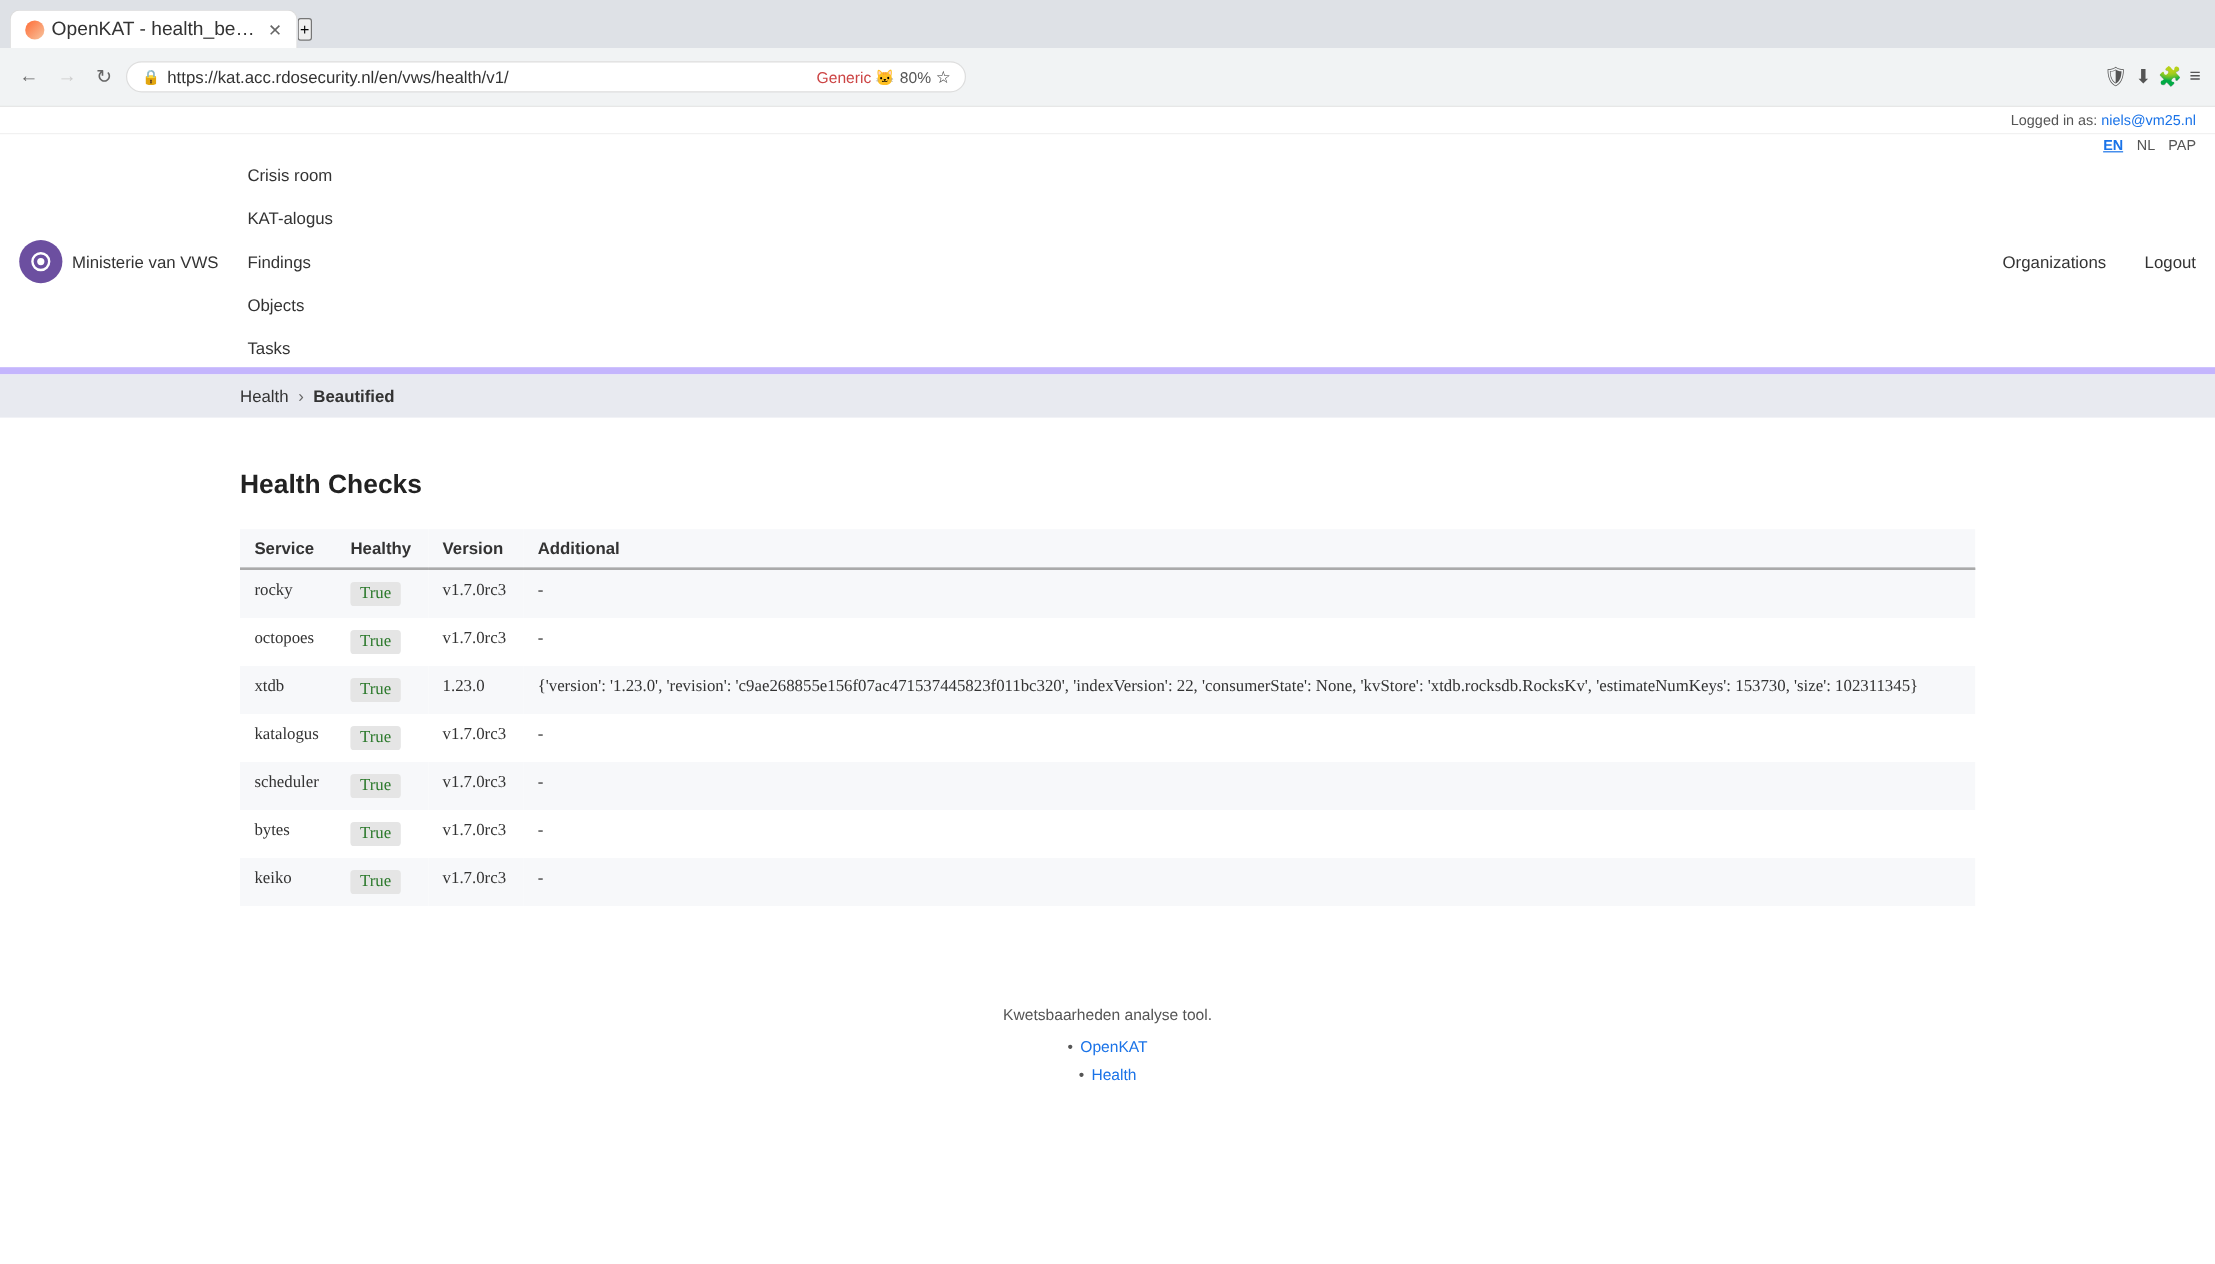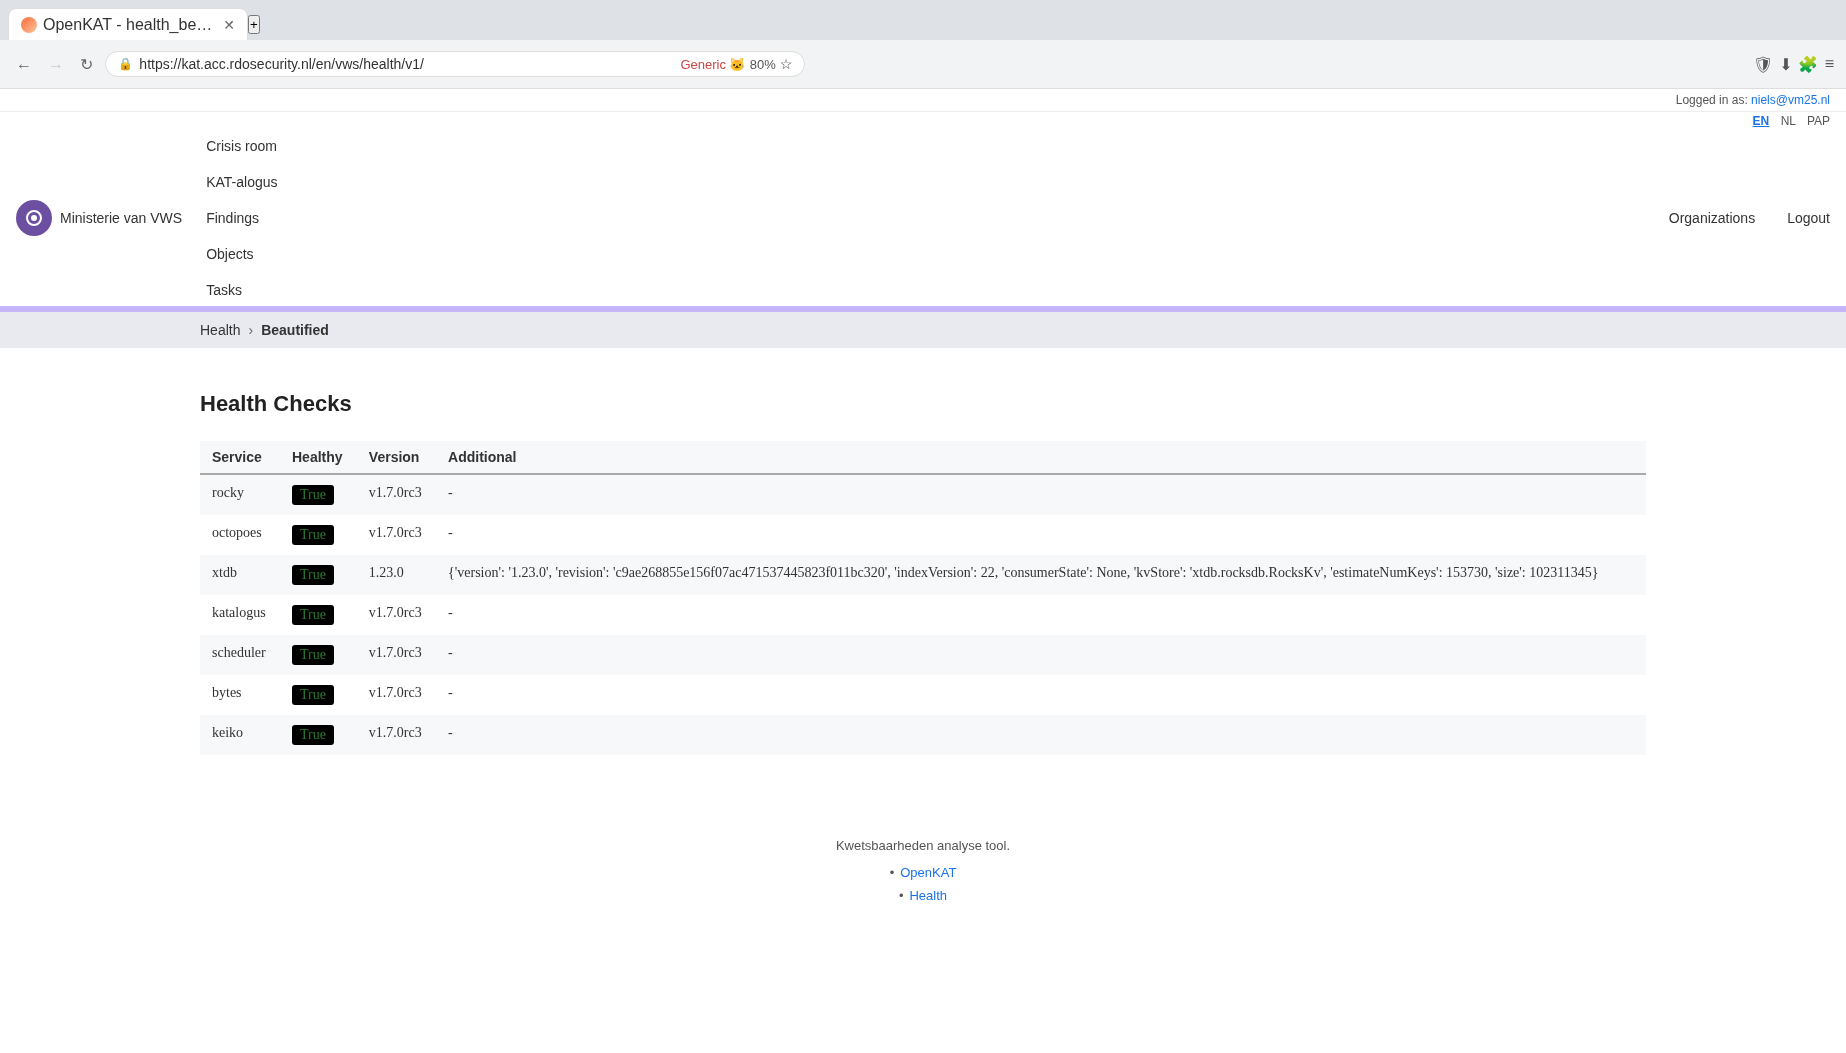--- a/index.html
+++ b/index.html
@@ -54,21 +54,21 @@
     .main-content { padding: 43px 200px; }
 
     .page-title { font-size: 22px; font-weight: 700; color: #222; margin-bottom: 24px; }
 
     
     .health-table { width: 100%; border-collapse: collapse; }
     .health-table th { text-align: left; padding: 8px 12px; font-size: 14px; font-weight: 600; color: #333; border-bottom: 2px solid #aaa; }
     .health-table td { padding: 10px 12px; font-size: 14px; color: #333; vertical-align: top; font-family: Liberation Serif, serif; }
     .health-table tr:nth-child(odd) { background: #f7f8fa; }
     .health-table tr:nth-child(even) { background: #fff; }
-    .true-badge { color: #2d7a2d; font-weight: 500; background: #000000; padding: 2px 8px; border-radius: 3px; display: inline-block; }
+    .true-badge { color: #2d7a2d; font-weight: 500; background: #e5e5e5; padding: 2px 8px; border-radius: 3px; display: inline-block; }
     .additional-detail { font-size: 13px; color: #444; }
 
     
     .footer { text-align: center; padding: 40px 16px 20px; color: #555; font-size: 13px; }
     .footer .footer-title { margin-bottom: 12px; }
     .footer ul { list-style: none; }
     .footer ul li { margin: 8px 0; }
     .footer ul li::before { content: '•'; margin-right: 6px; color: #555; }
     .footer a { color: #1a73e8; text-decoration: none; }
   </style>

